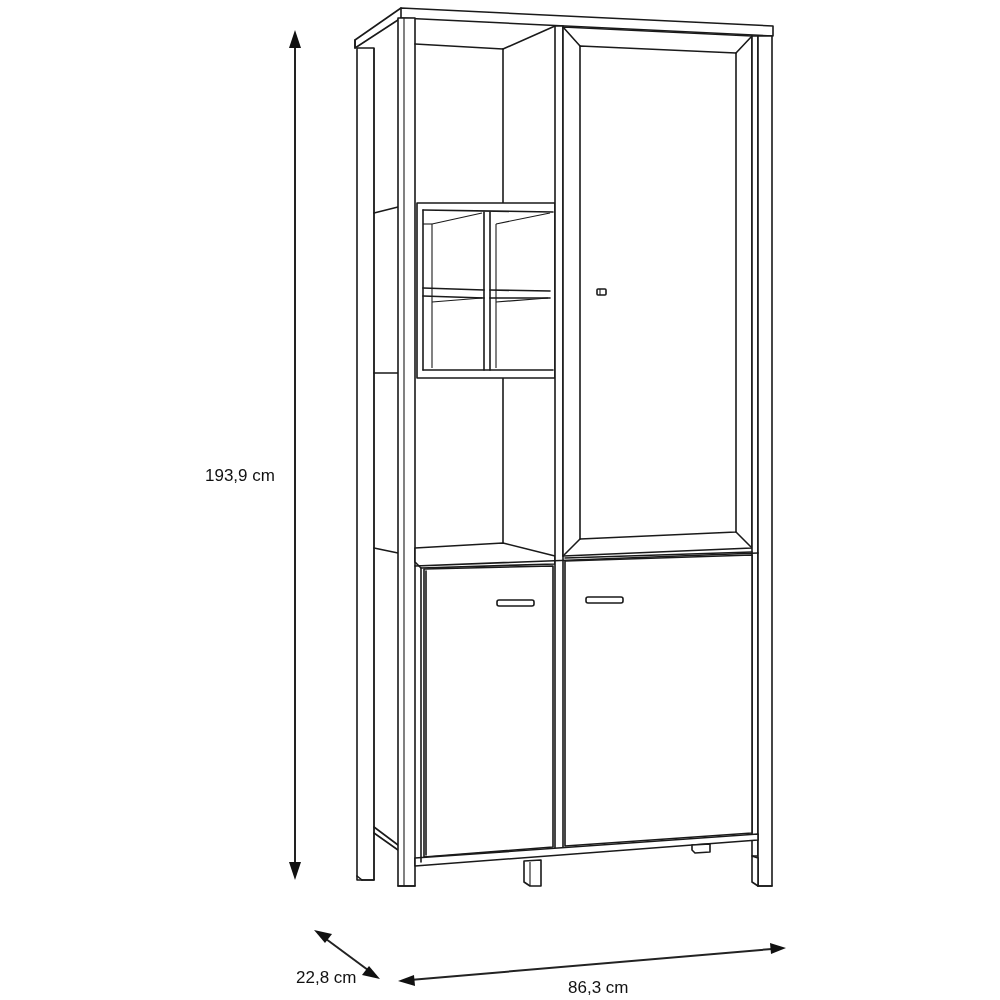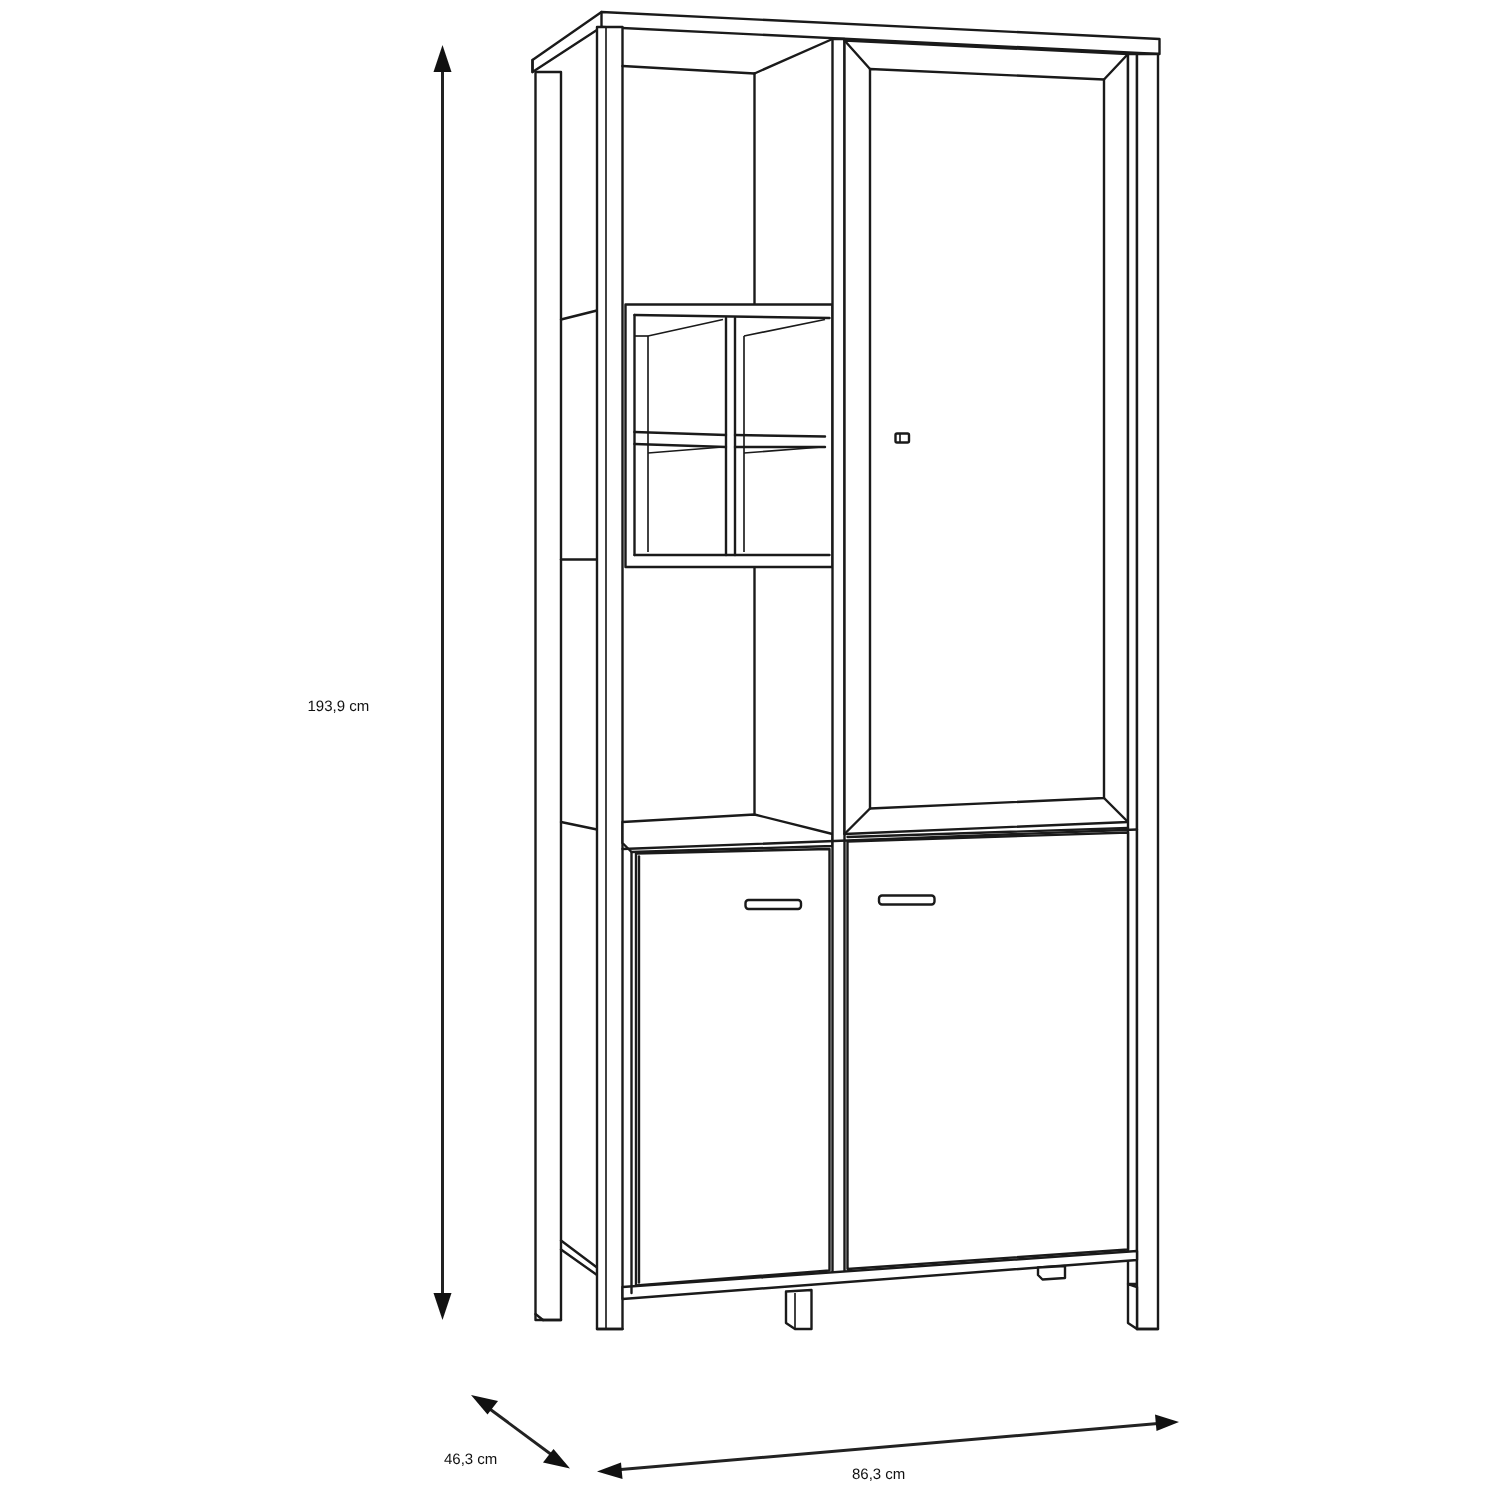--- a/index.html
+++ b/index.html
@@ -3,21 +3,21 @@
 <meta charset="utf-8">
 <style>
   html, body { margin: 0; padding: 0; background: #ffffff; }
   body { width: 1000px; height: 1000px; position: relative; overflow: hidden; }
   #drawing { position: absolute; left: 0; top: 0; width: 1000px; height: 1000px; }
   .ln { stroke: #1a1a1a; stroke-width: 1.6; fill: none; stroke-linejoin: round; stroke-linecap: round; }
   .lnf { stroke: #1a1a1a; stroke-width: 1.6; fill: #ffffff; stroke-linejoin: round; }
   .thin { stroke: #1a1a1a; stroke-width: 1.1; fill: none; }
   .dim { stroke: #222; stroke-width: 2; fill: none; }
   .dimhead { fill: #111; stroke: none; }
-  .label { position: absolute; font-family: "Liberation Sans", "DejaVu Sans", sans-serif; font-size: 10px; color: #111; white-space: nowrap; }
+  .label { position: absolute; font-family: "Liberation Sans", "DejaVu Sans", sans-serif; font-size: 17px; color: #111; white-space: nowrap; }
 </style>
 </head>
 <body>
 
 <svg id="drawing" viewBox="0 0 1000 1000" xmlns="http://www.w3.org/2000/svg">
 
   <g>
     <line class="dim" x1="295" y1="44" x2="295" y2="866"></line>
     <polygon class="dimhead" points="295,30 289,48 301,48"></polygon>
     <polygon class="dimhead" points="295,880 289,862 301,862"></polygon>
@@ -152,14 +152,14 @@
   <line class="ln" x1="357" y1="876" x2="362" y2="880"></line>
   <line class="ln" x1="362" y1="880" x2="374" y2="880"></line>
 
   <line class="ln" x1="398" y1="886" x2="415" y2="886"></line>
 
   <polygon class="lnf" points="752,856 758,858 758,886 752,882"></polygon>
   <line class="ln" x1="758" y1="886" x2="772" y2="886"></line>
 </svg>
 
 <div class="label" style="left:205px; top:466px;">193,9 cm</div>
-<div class="label" style="left:296px; top:968px;">46,3 cm</div>
+<div class="label" style="left:296px; top:968px;">22,8 cm</div>
 <div class="label" style="left:568px; top:978px;">86,3 cm</div>
 
 </body></html>

